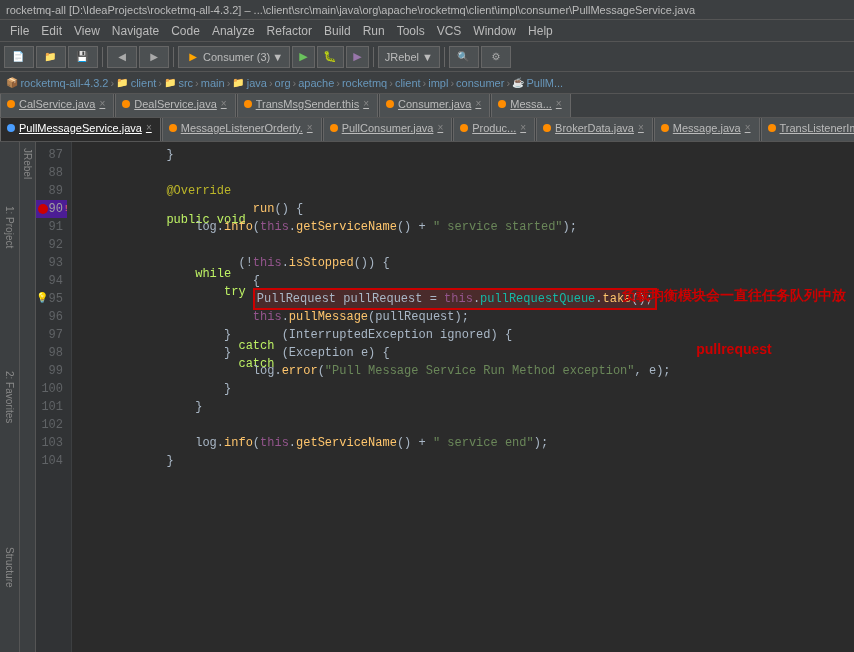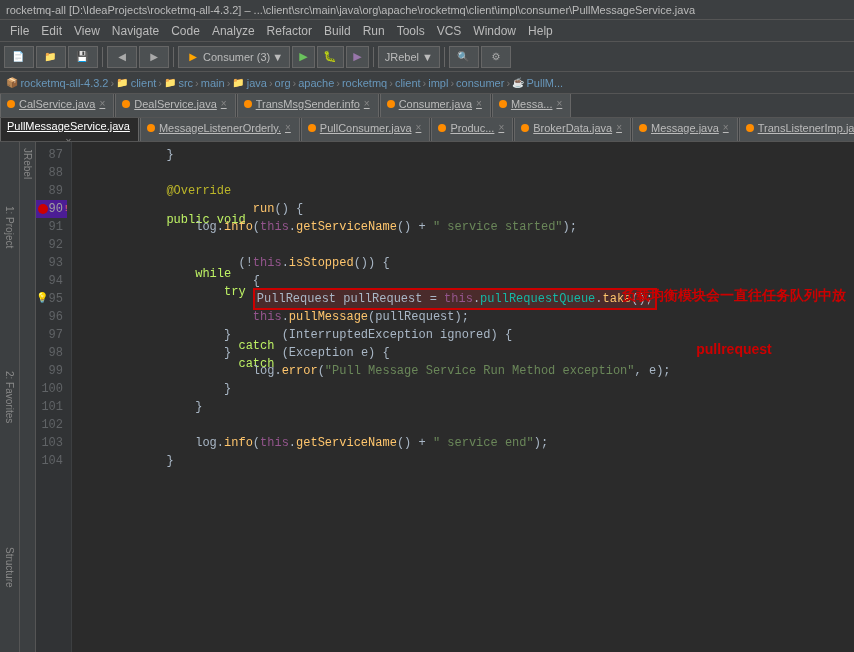--- a/index.html
+++ b/index.html
@@ -107,21 +107,20 @@
       gap: 4px;
       cursor: pointer;
       white-space: nowrap;
       margin-right: 1px;
       text-decoration: underline;
     }
     .tab.active {
       background: #2b2b2b;
       border-bottom-color: #2b2b2b;
       color: #ffffff;
-      flex-direction: column;
     }
     .tab .tab-close { color: #888; font-size: 10px; cursor: pointer; }
     .tab-dot { width: 8px; height: 8px; border-radius: 50%; display: inline-block; }
     .dot-orange { background: #ff8c00; }
     .dot-blue { background: #4a9eff; }
 
     
     #editor-area {
       display: flex;
       height: calc(652px - 20px - 22px - 30px - 22px - 48px);
@@ -356,21 +355,21 @@
     <span>CalService.java</span>
     <span class="tab-close">×</span>
   </div>
   <div class="tab">
     <span class="tab-dot dot-orange"></span>
     <span>DealService.java</span>
     <span class="tab-close">×</span>
   </div>
   <div class="tab">
     <span class="tab-dot dot-orange"></span>
-    <span>TransMsgSender.info</span>
+    <span>TransMsgSender.this</span>
     <span class="tab-close">×</span>
   </div>
   <div class="tab">
     <span class="tab-dot dot-orange"></span>
     <span>Consumer.java</span>
     <span class="tab-close">×</span>
   </div>
   <div class="tab">
     <span class="tab-dot dot-orange"></span>
     <span>Messa...</span>

